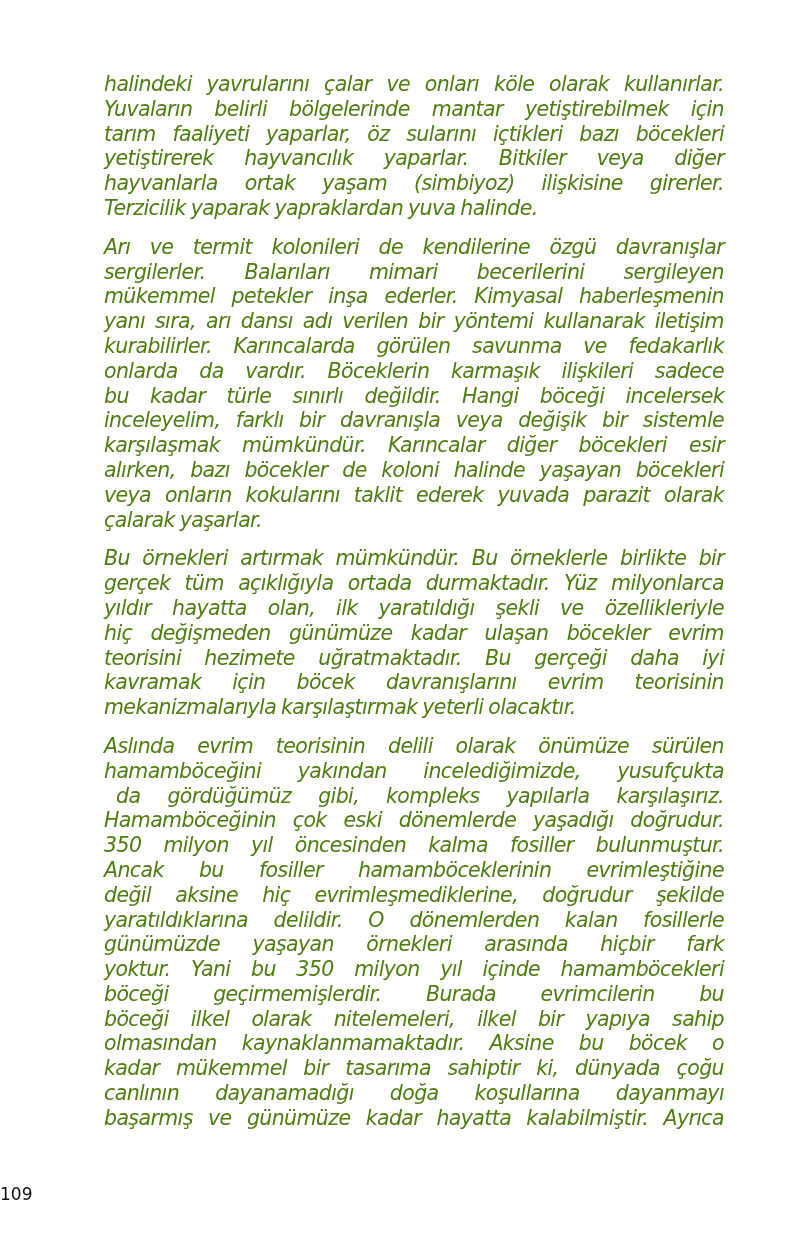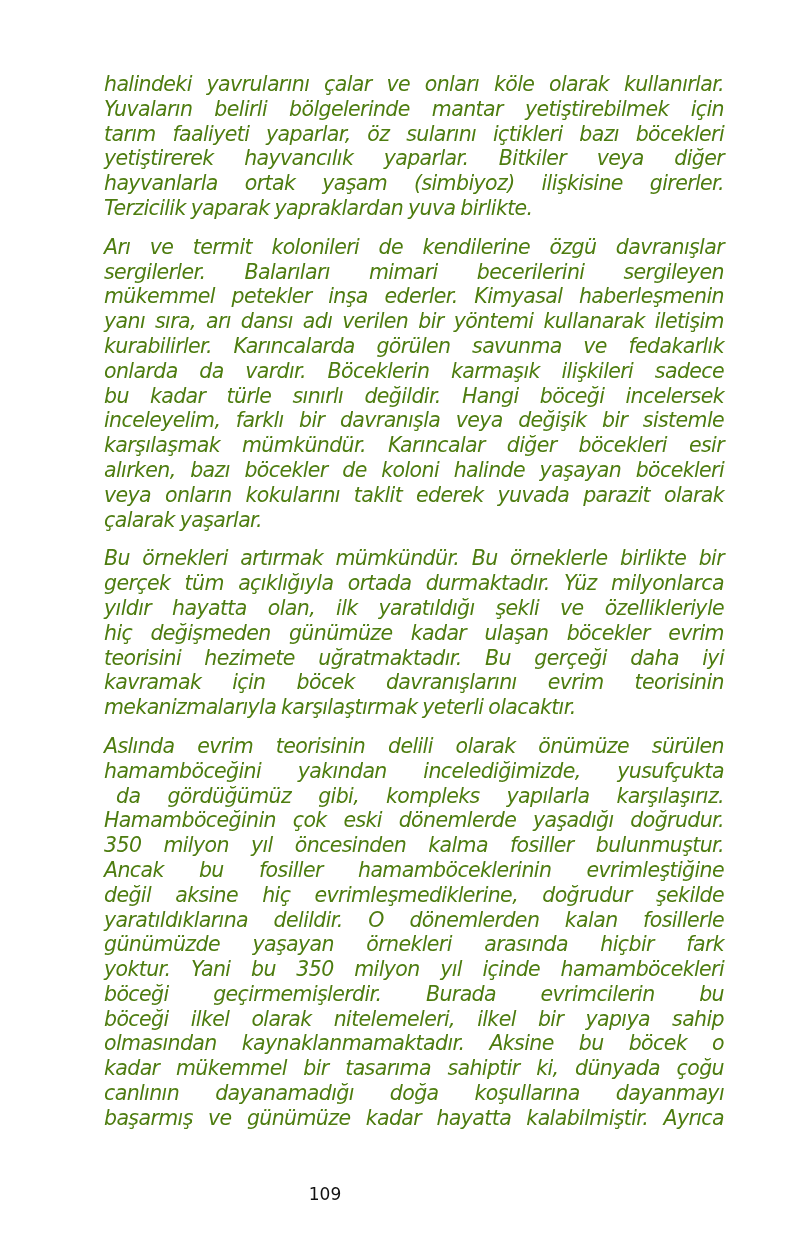--- a/index.html
+++ b/index.html
@@ -16,36 +16,36 @@
     text-align: justify;
     text-align-last: justify;
     white-space: nowrap;
     letter-spacing: -0.6px;
     word-spacing: -1px;
     overflow: visible;
   }
   .line.last { text-align-last: left; }
   .pagenum {
     position: absolute; left: 0; width: 650px; top: 1184px;
-    text-align: center;
+    text-align: left;
     font-family: "DejaVu Sans", sans-serif;
     font-size: 17px; color: #111;
   }
 </style>
 </head>
 <body>
 
 <div class="page">
   <div class="para">
       <div class="line" style="white-space: nowrap; display: block;">halindeki yavrularını çalar ve onları köle olarak kullanırlar.</div>
       <div class="line" style="white-space: nowrap; display: block;">Yuvaların belirli bölgelerinde mantar yetiştirebilmek için</div>
       <div class="line" style="white-space: nowrap; display: block;">tarım faaliyeti yaparlar, öz sularını içtikleri bazı böcekleri</div>
       <div class="line" style="white-space: nowrap; display: block;">yetiştirerek hayvancılık yaparlar. Bitkiler veya diğer</div>
       <div class="line" style="white-space: nowrap; display: block;">hayvanlarla ortak yaşam (simbiyoz) ilişkisine girerler.</div>
-      <div class="line last" style="white-space: nowrap; display: block;">Terzicilik yaparak yapraklardan yuva birlikte.</div>
+      <div class="line last" style="white-space: nowrap; display: block;">Terzicilik yaparak yapraklardan yuva halinde.</div>
     </div>
   <div class="para">
       <div class="line" style="white-space: nowrap; display: block;">Arı ve termit kolonileri de kendilerine özgü davranışlar</div>
       <div class="line" style="white-space: nowrap; display: block;">sergilerler. Balarıları mimari becerilerini sergileyen</div>
       <div class="line" style="white-space: nowrap; display: block;">mükemmel petekler inşa ederler. Kimyasal haberleşmenin</div>
       <div class="line" style="white-space: nowrap; display: block;">yanı sıra, arı dansı adı verilen bir yöntemi kullanarak iletişim</div>
       <div class="line" style="white-space: nowrap; display: block;">kurabilirler. Karıncalarda görülen savunma ve fedakarlık</div>
       <div class="line" style="white-space: nowrap; display: block;">onlarda da vardır. Böceklerin karmaşık ilişkileri sadece</div>
       <div class="line" style="white-space: nowrap; display: block;">bu kadar türle sınırlı değildir. Hangi böceği incelersek</div>
       <div class="line" style="white-space: nowrap; display: block;">inceleyelim, farklı bir davranışla veya değişik bir sistemle</div>

